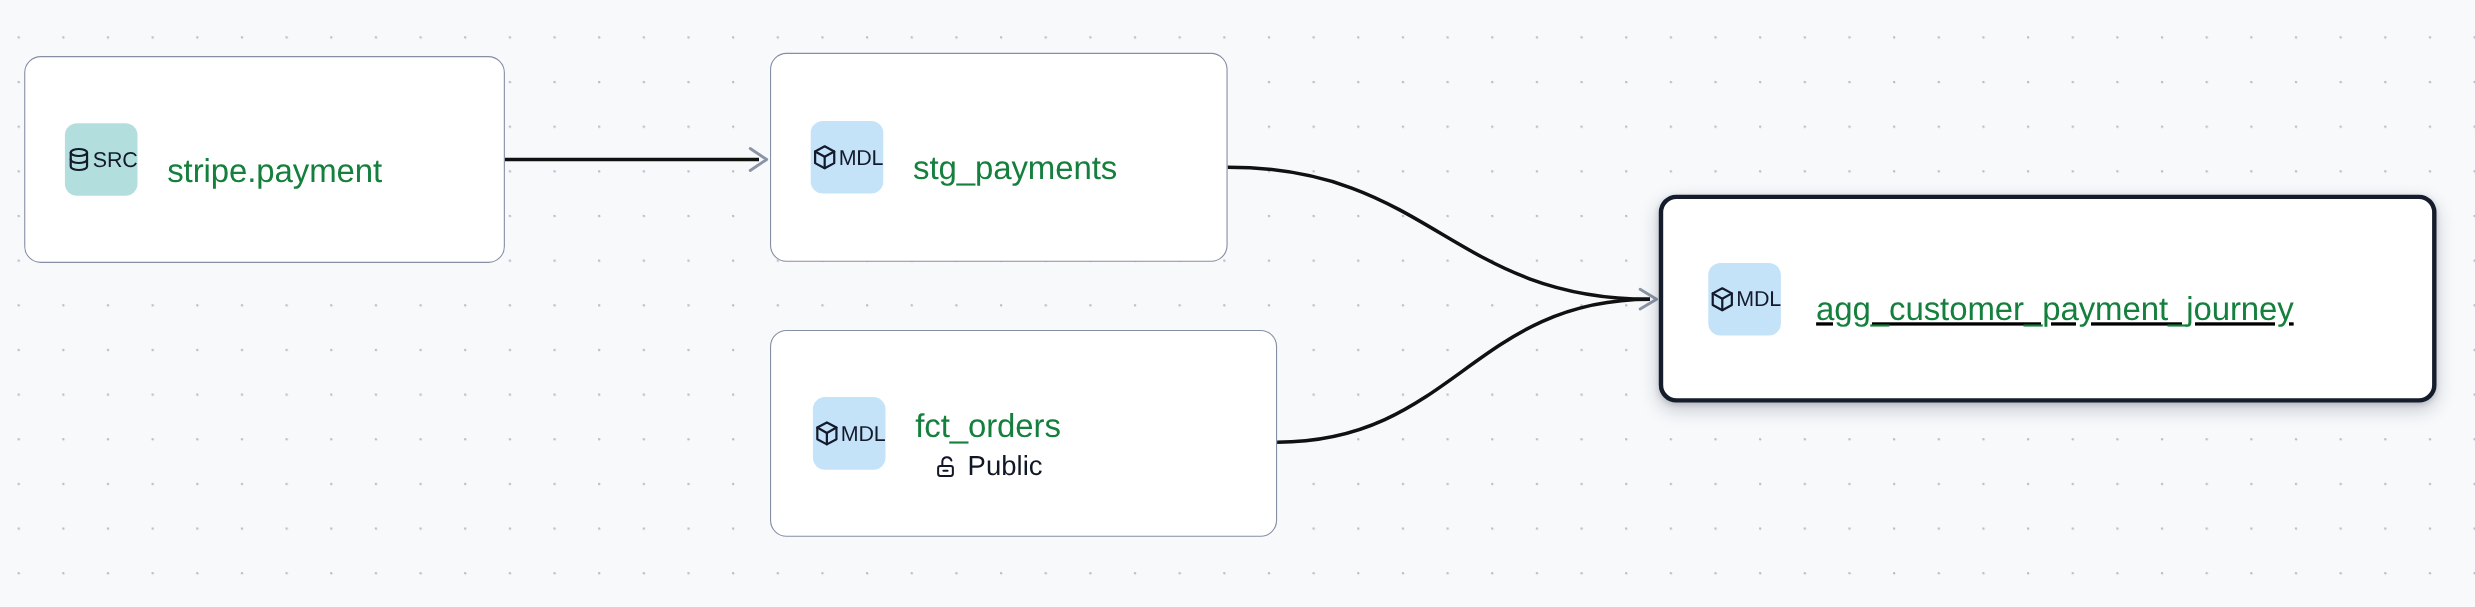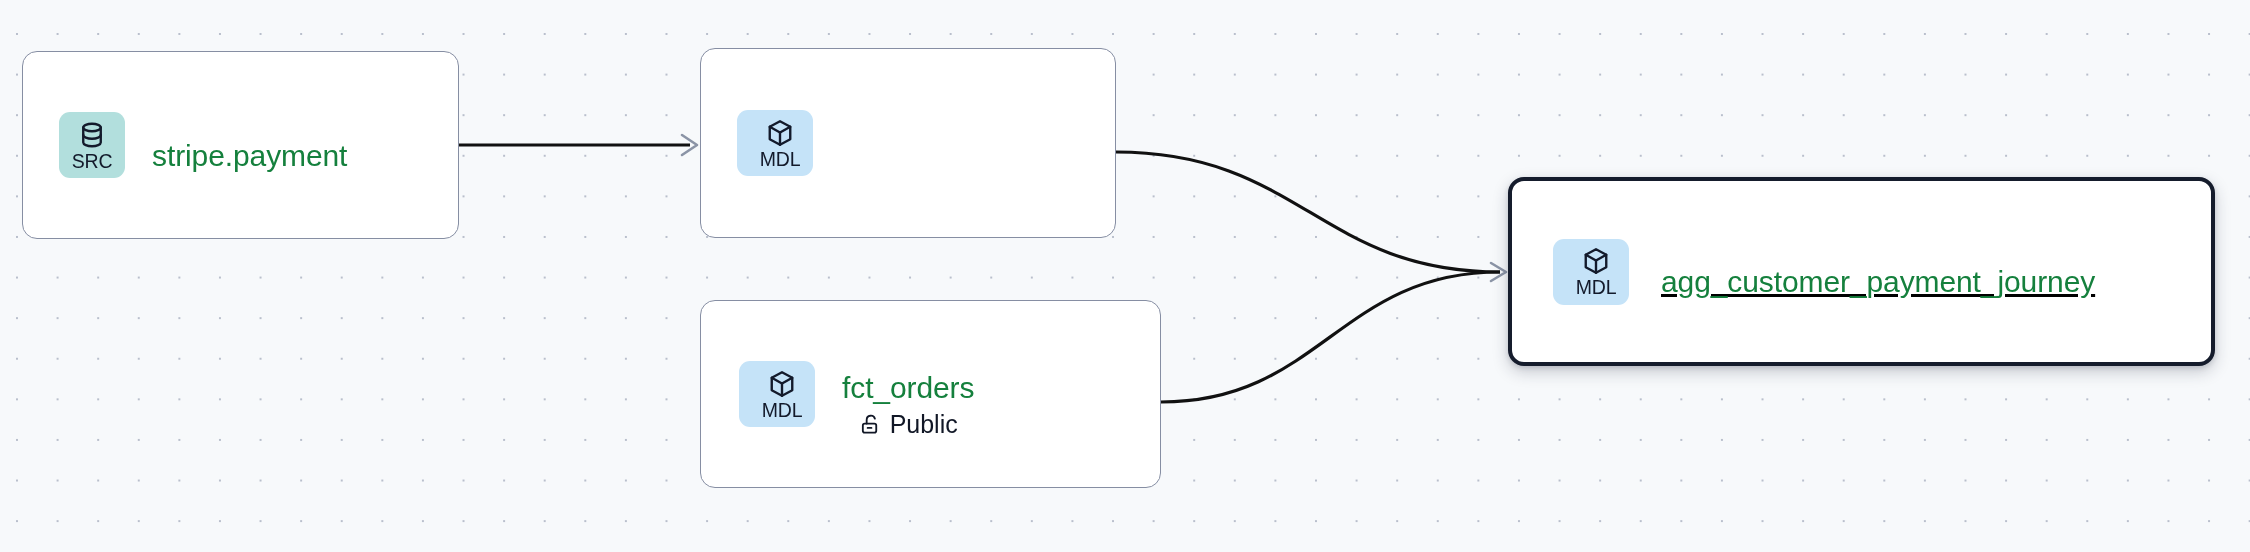--- a/index.html
+++ b/index.html
@@ -38,27 +38,27 @@
     border: 4px solid #151c2c;
     border-radius: 16px;
     box-shadow: 0 6px 16px rgba(30,38,60,0.22), 0 2px 5px rgba(30,38,60,0.14);
   }
   .badge {
     flex: 0 0 auto;
     width: 66px;
     height: 66px;
     border-radius: 11px;
     display: flex;
-    flex-direction: column;
+    flex-direction: row;
     align-items: center;
     justify-content: center;
     gap: 0px;
   }
   .badge.src { background: #b2dfdd; }
-  .badge.mdl { background: #c5e3f8; padding-left: 10px; }
+  .badge.mdl { background: #c5e3f8; }
   .badge svg { display: block; }
   .badge-text {
     font-size: 19.5px;
     line-height: 20px;
     color: #131a2b;
     letter-spacing: -0.2px;
     margin-top: 1px;
     font-family: "Liberation Sans", sans-serif;
   }
   .node-body {
@@ -133,20 +133,23 @@
 
   <div class="node" id="node-stg-payments">
     <div class="badge mdl">
       <svg width="30" height="30" viewBox="0 0 24 24" fill="none" stroke="#131a2b" stroke-width="1.9" stroke-linecap="round" stroke-linejoin="round">
         <path d="M12 2.6 20.2 7v10L12 21.4 3.8 17V7z"></path>
         <path d="M3.8 7 12 11.6 20.2 7"></path>
         <path d="M12 11.6V21.4"></path>
       </svg>
       <span class="badge-text">MDL</span>
     </div>
+    <div class="node-body">
+      <div class="node-title">stg_payments</div>
+    </div>
   </div>
 
   <div class="node" id="node-fct-orders">
     <div class="badge mdl">
       <svg width="30" height="30" viewBox="0 0 24 24" fill="none" stroke="#131a2b" stroke-width="1.9" stroke-linecap="round" stroke-linejoin="round">
         <path d="M12 2.6 20.2 7v10L12 21.4 3.8 17V7z"></path>
         <path d="M3.8 7 12 11.6 20.2 7"></path>
         <path d="M12 11.6V21.4"></path>
       </svg>
       <span class="badge-text">MDL</span>

